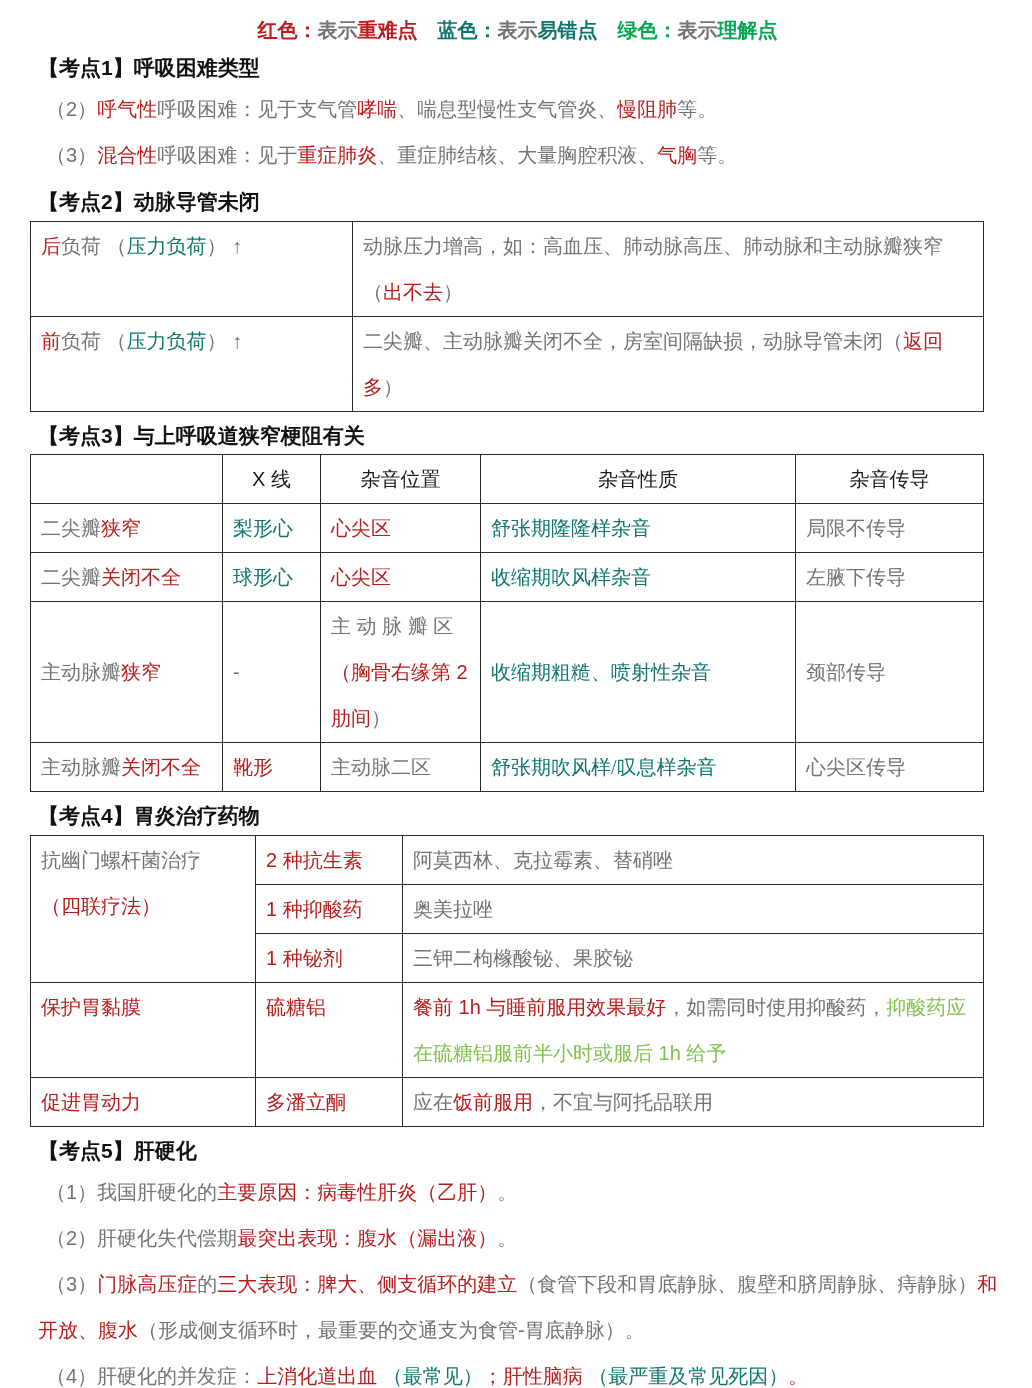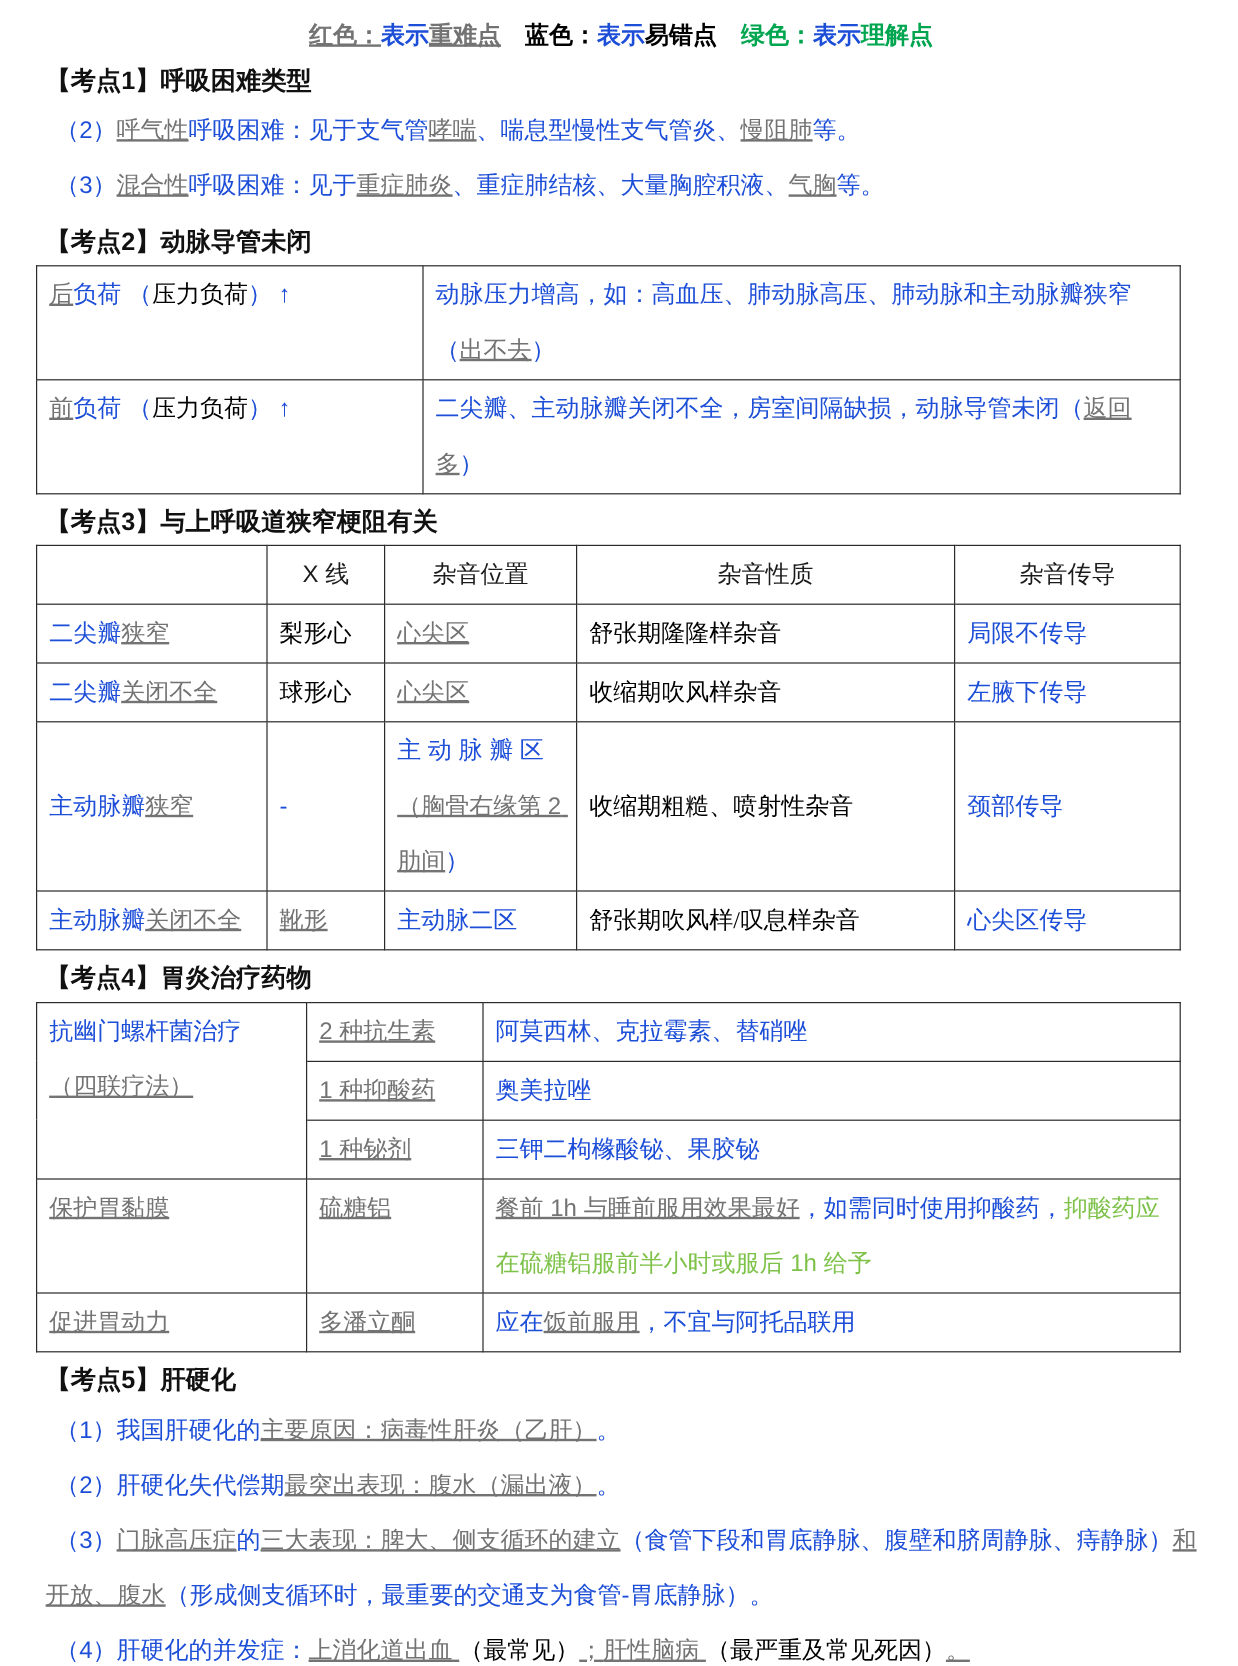--- a/index.html
+++ b/index.html
@@ -7,23 +7,23 @@
   .page{width:1032px;height:1388px;box-sizing:border-box;padding:14px 27px 10px 30px;}
   .legend{ text-align:center;font-size:20px;font-weight:bold;margin:2px 0 6px 0;line-height:1.4;}
   .hd{font-size:21px;font-weight:bold;color:#111;margin:9px 0 4px 8px;line-height:1.4;}
   .para{font-size:20px;line-height:2.3;margin:0 0 0 8px;text-indent:8px;white-space:pre-wrap;}
   table.t{border-collapse:collapse;width:954px;table-layout:fixed;margin:4px 0 8px 0;}
   table.t td,table.t th{border:1.5px solid #2a2a2a;font-size:20px;line-height:2.3;padding:1px 10px;text-align:left;white-space:pre-wrap;font-weight:normal;overflow:hidden;}
   table.t th{text-align:center;}
   table.t2 td{vertical-align:top;}
   table.t3 td{vertical-align:middle;}
   table.t4 td{vertical-align:top;}
-  .c-k{color:#1d4ed8;}
-  .c-r{color:#737373;text-decoration:underline;}
-  .c-b{color:#000000;font-family:Liberation Serif, serif;}
+  .c-k{color:#737373;}
+  .c-r{color:#b91c1c;}
+  .c-b{color:#0f766e;font-family:Liberation Serif, serif;}
   .c-g{color:#00a550;margin-top:32px;}
   .c-gl{color:#7ec24a;}
 </style>
 </head>
 <body>
 
 <div class="page">
 
   <p class="legend"><span class="c-r">红色：</span><span class="c-k">表示</span><span class="c-r">重难点</span><span class="c-k">　</span><span class="c-b">蓝色：</span><span class="c-k">表示</span><span class="c-b">易错点</span><span class="c-k">　</span><span class="c-g">绿色：</span><span class="c-k">表示</span><span class="c-g">理解点</span></p>
 

